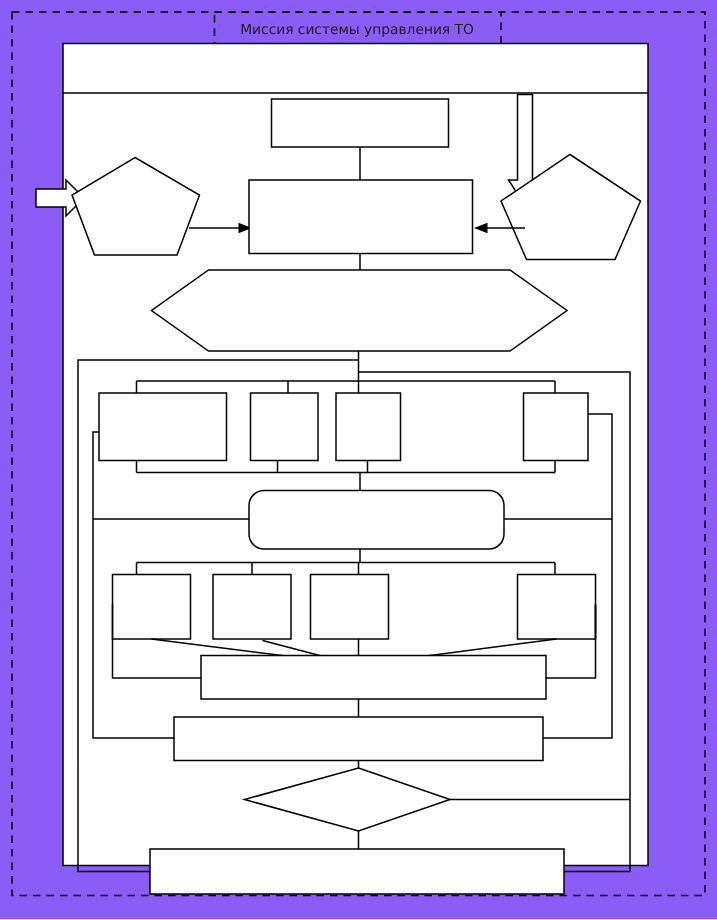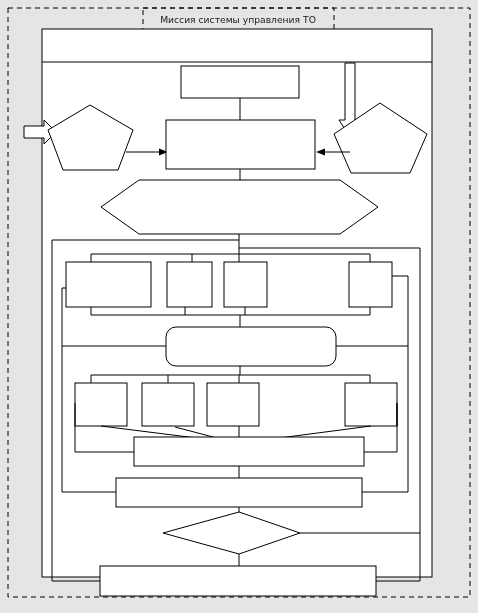--- a/index.html
+++ b/index.html
@@ -4,21 +4,21 @@
 <style>
   html, body {
     margin: 0;
     padding: 0;
     background: #ffffff;
   }
   #diagram-root {
     position: relative;
     width: 478px;
     height: 613px;
-    background: #e5e5e5;
+    background: #8b5cf6;
     font-family: "DejaVu Sans", "Liberation Sans", sans-serif;
     overflow: hidden;
   }
   svg { display: block; }
   .shape-stroke {
     fill: #ffffff;
     stroke: #000000;
     stroke-width: 1;
   }
   .shape-dashed {

